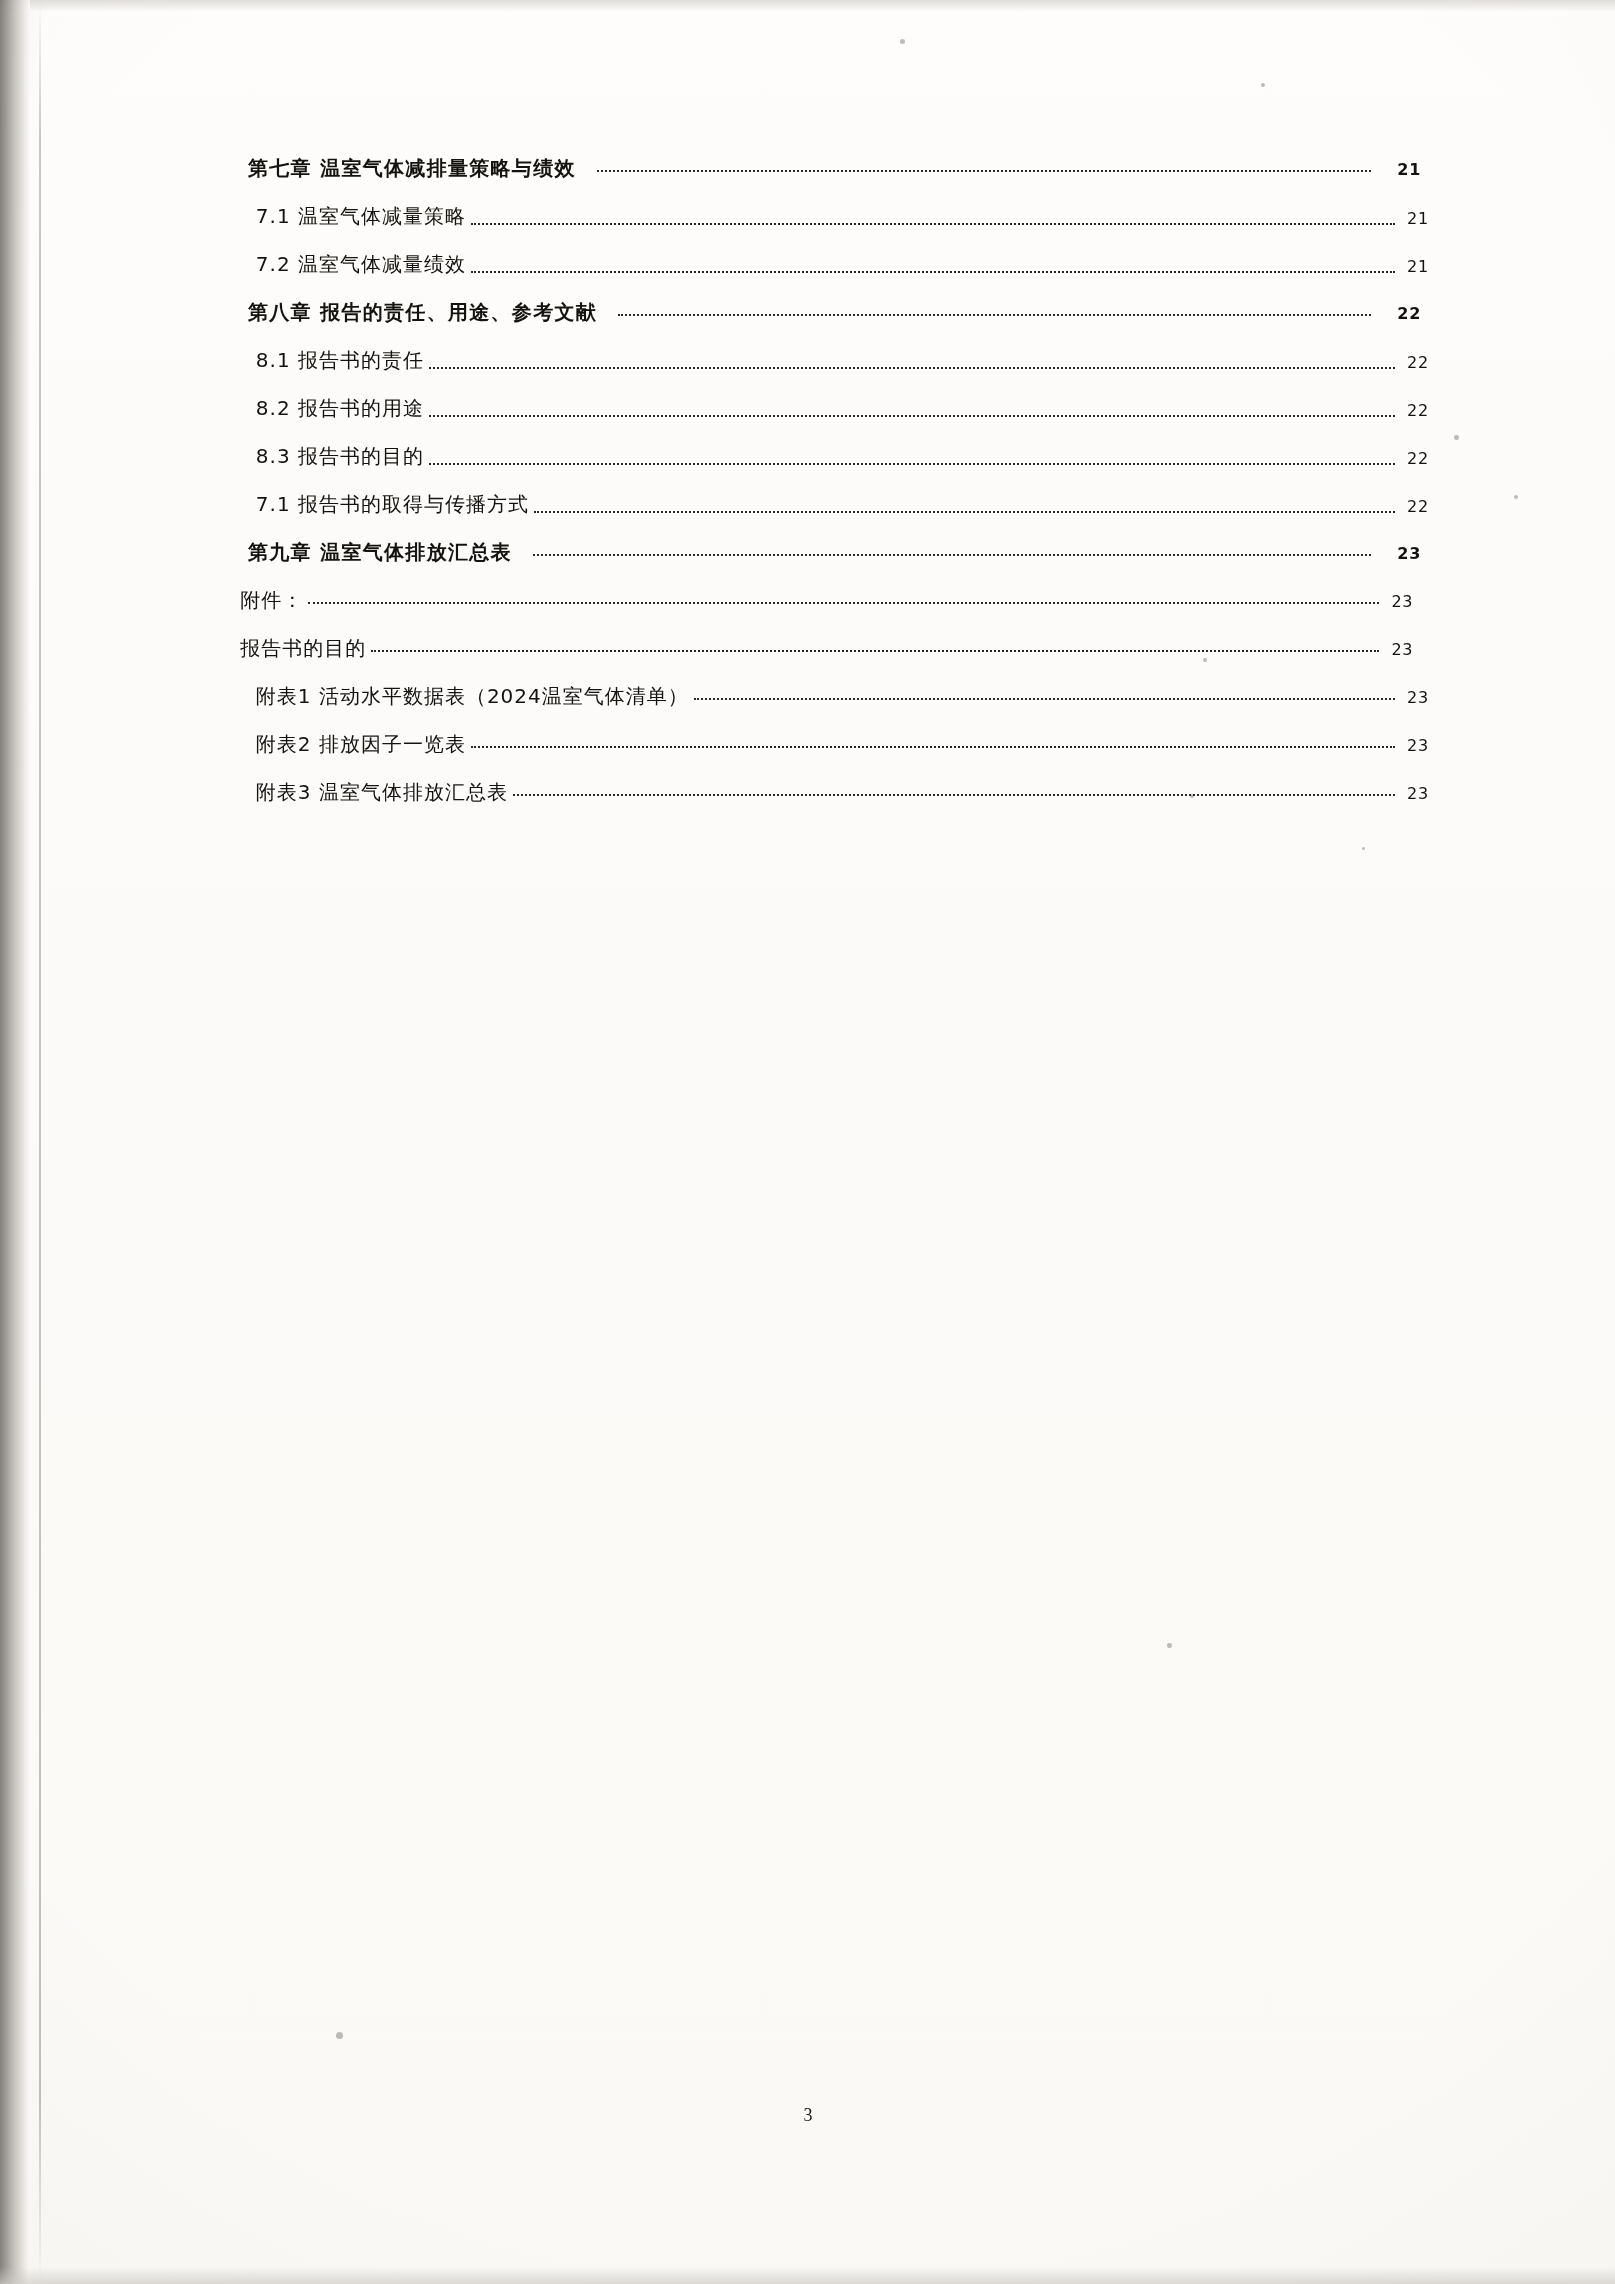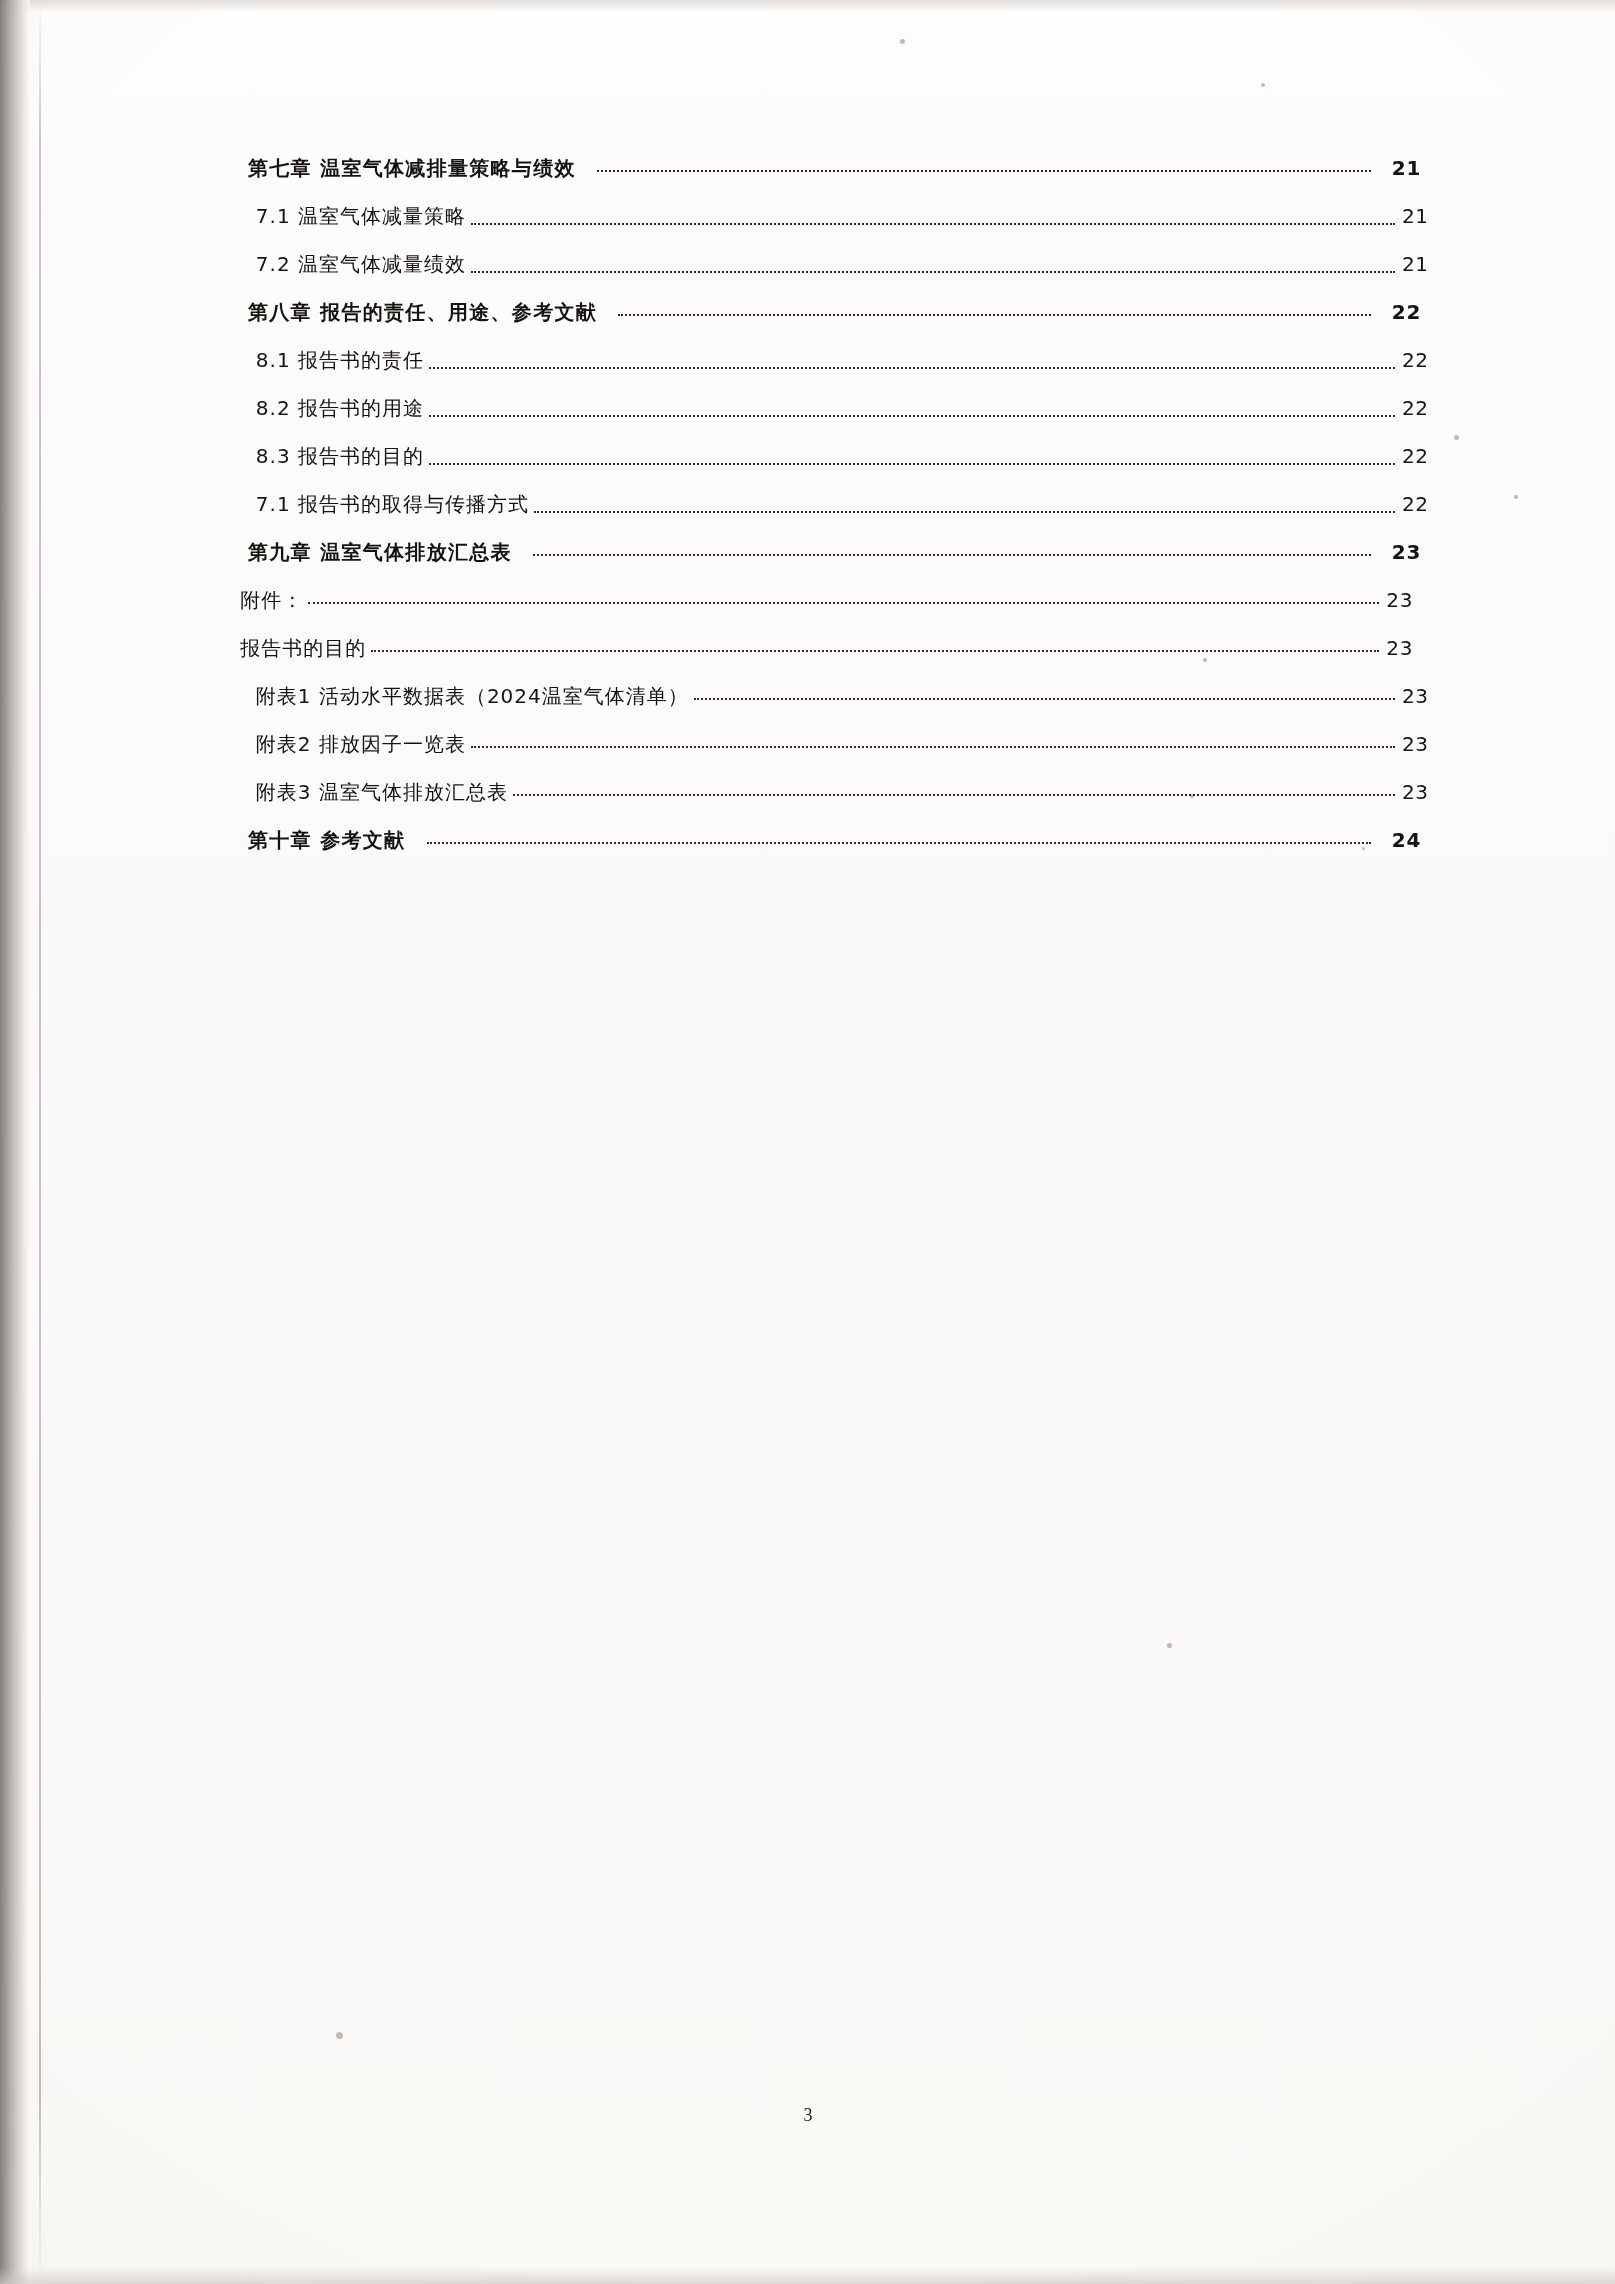--- a/index.html
+++ b/index.html
@@ -107,21 +107,21 @@
     flex: 1 1 auto;
     position: relative;
     top: -3.3px;
     margin: 0 5.2px;
     border-bottom: 2px dotted #2a2724;
     height: 0;
     min-width: 13px;
   }
   .toc-page {
     flex: 0 0 auto;
-    font-size: 20px;
+    font-size: 16px;
     text-align: right;
     min-width: 29px;
     letter-spacing: 0.7px;
   }
   .toc-row.level-1 .toc-page {
     font-weight: bold;
   }
 
   
   .page-number {
@@ -257,23 +257,18 @@
       <span class="toc-leader"></span>
       <span class="toc-page">23</span>
     </div>
 
     <div class="toc-row level-attach">
       <span class="toc-title">附表3  温室气体排放汇总表</span>
       <span class="toc-leader"></span>
       <span class="toc-page">23</span>
     </div>
 
-    <div class="toc-row level-1">
-      <span class="toc-title">第十章 参考文献</span>
-      <span class="toc-leader"></span>
-      <span class="toc-page">24</span>
-    </div>
 
   </div>
 
   <div class="page-number">3</div>
 </div>
 
 
 </body></html>

